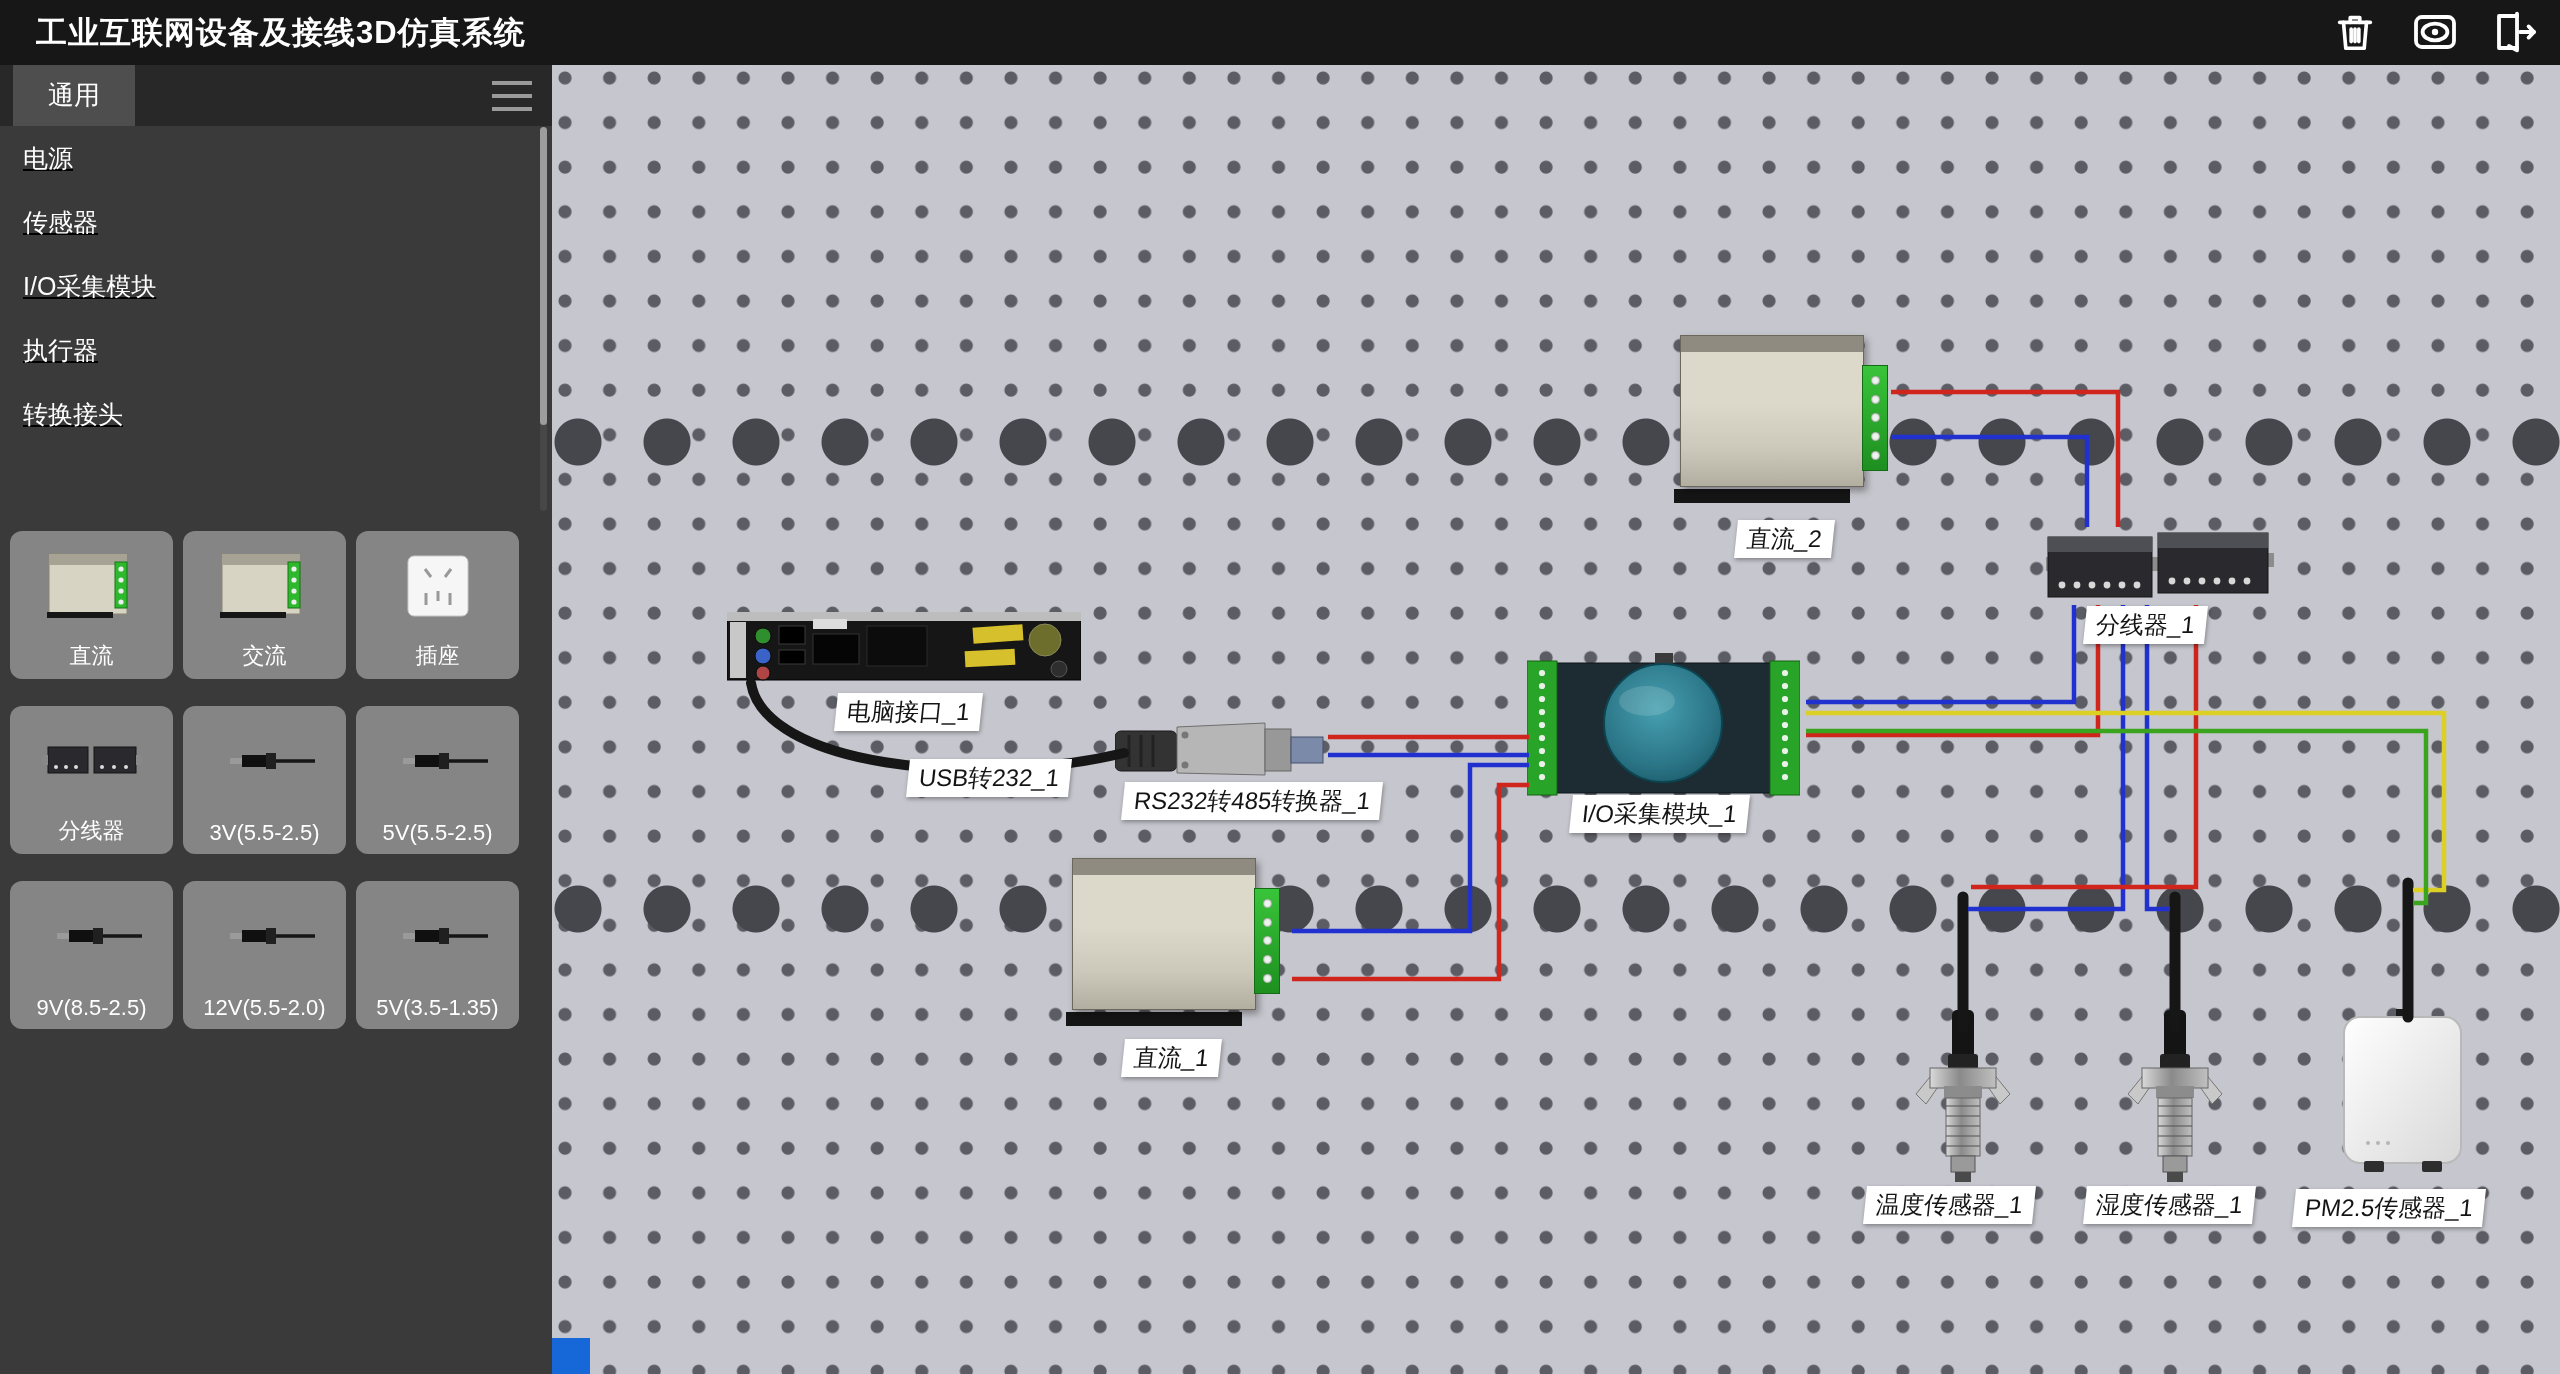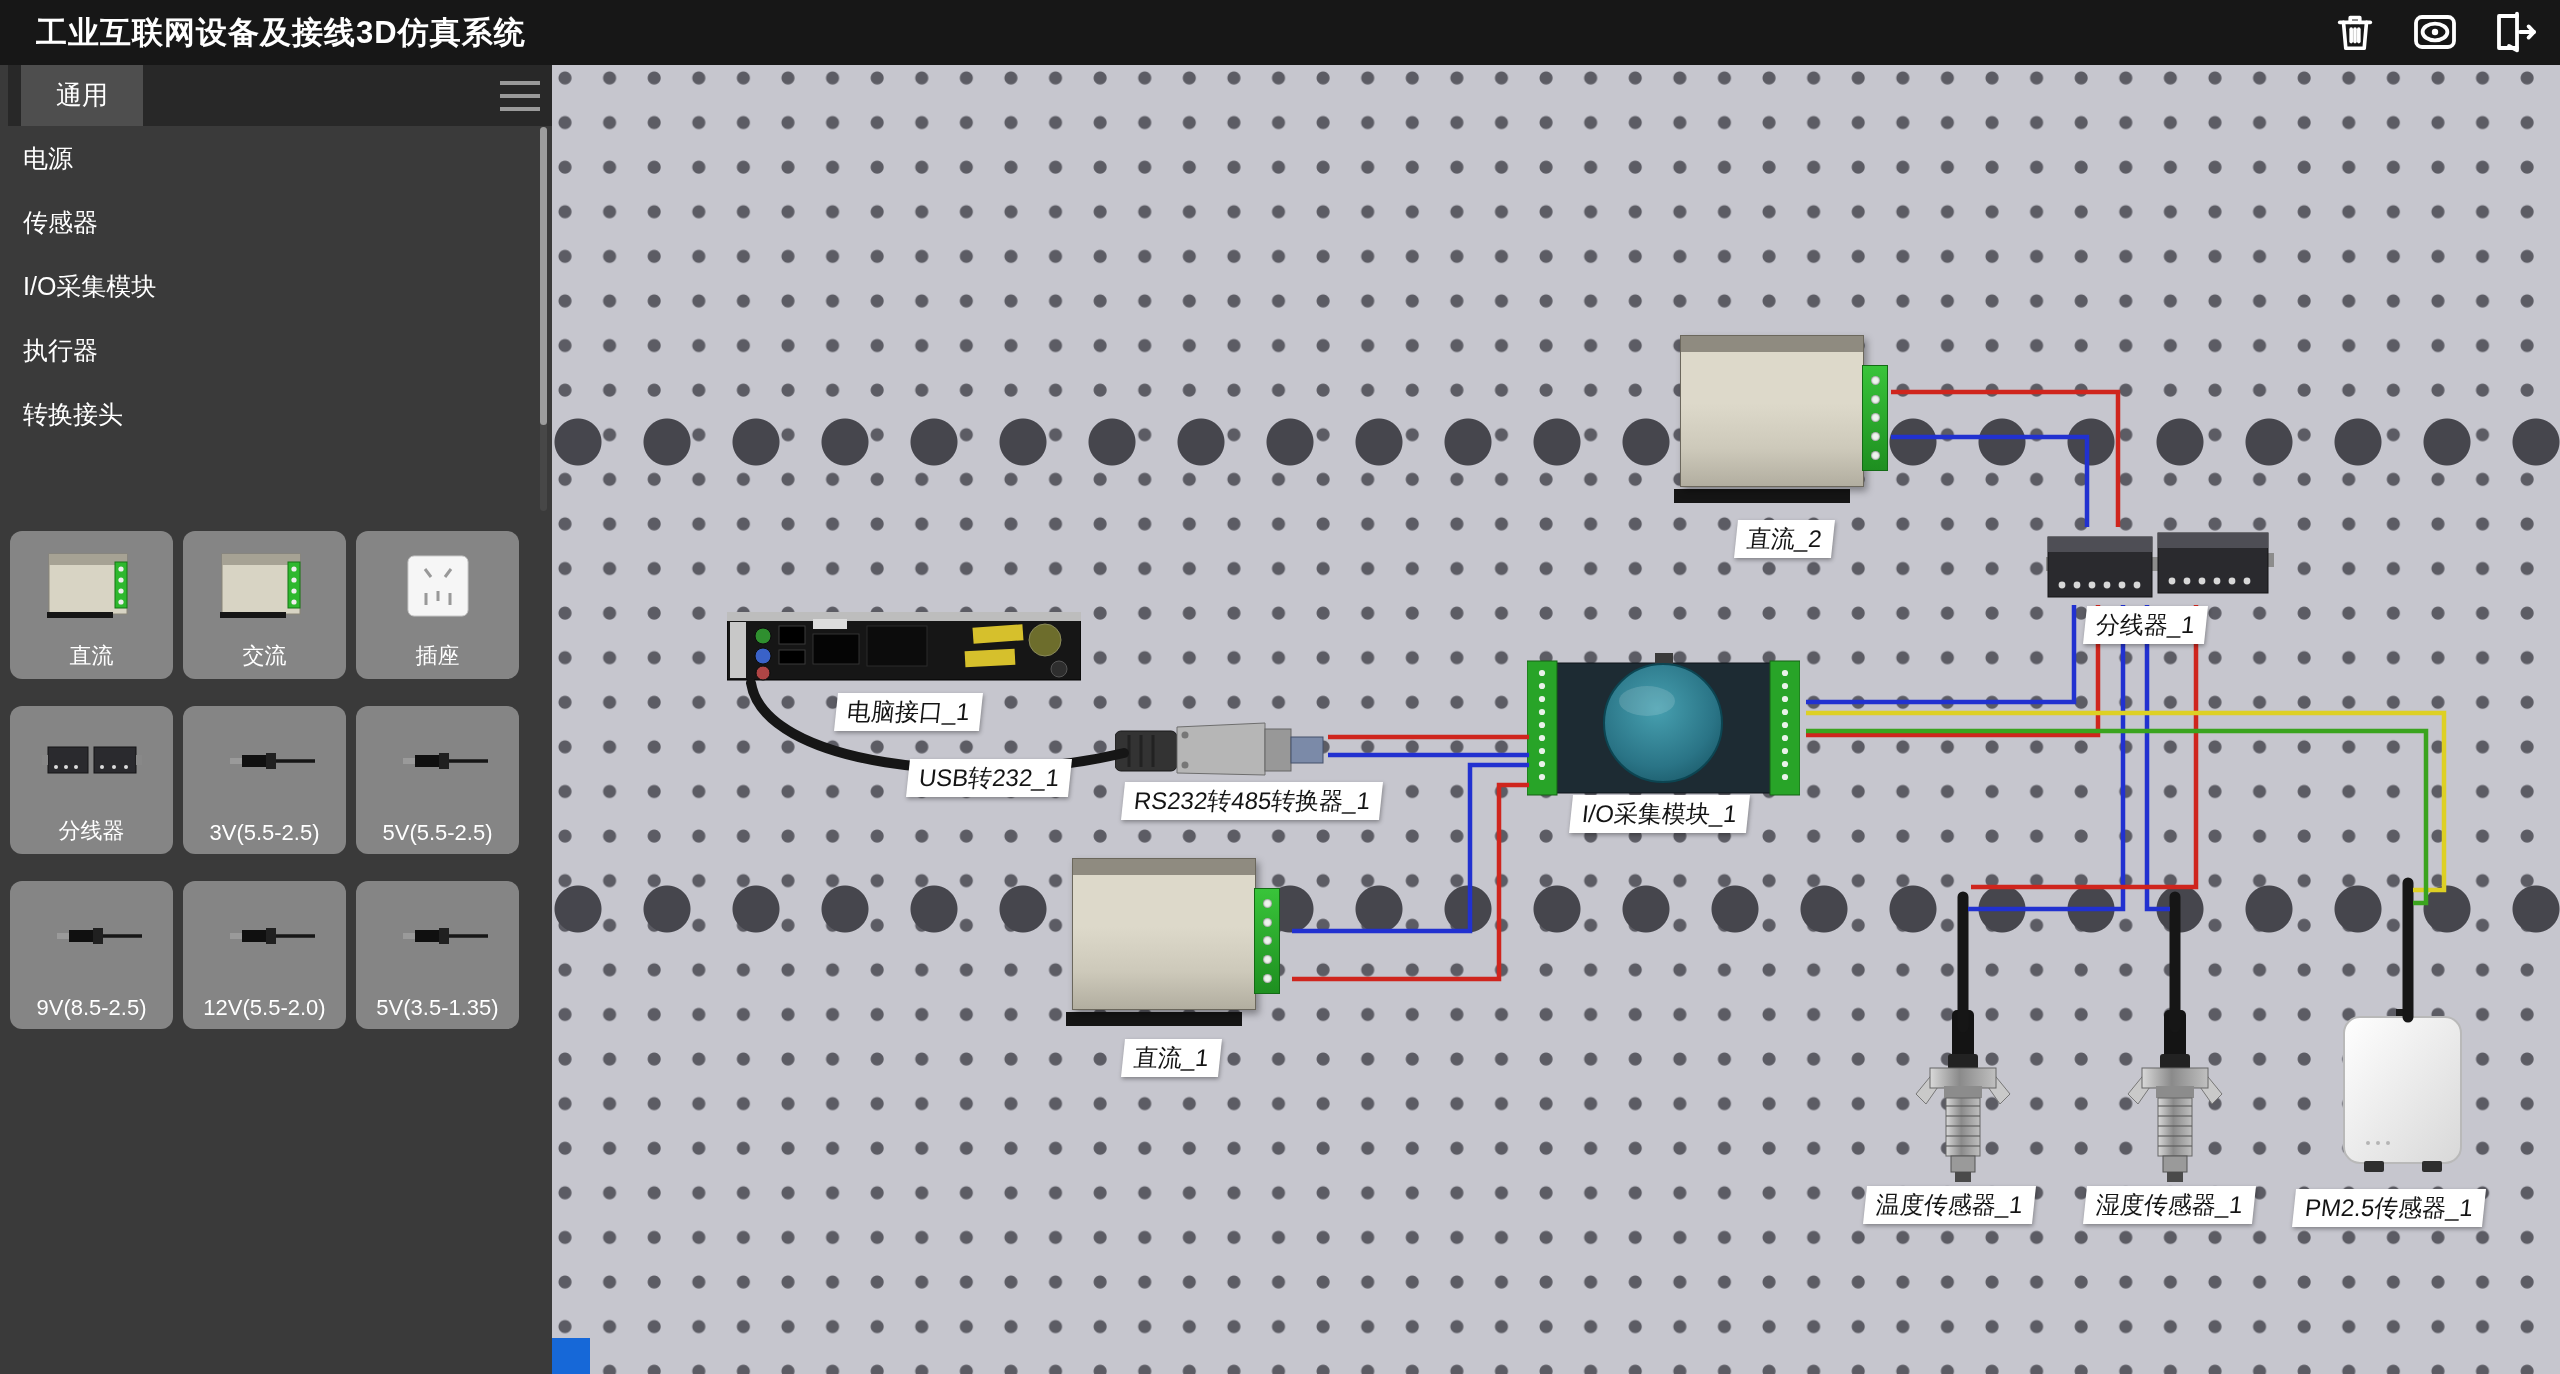--- a/index.html
+++ b/index.html
@@ -10,28 +10,28 @@
   
   .topbar{position:absolute;left:0;top:0;width:2560px;height:65px;background:#171717;
           display:flex;align-items:center;}
   .topbar-title{color:#fff;font-size:31px;font-weight:bold;padding-left:36px;letter-spacing:1px;}
   .topbar-icons{position:absolute;right:18px;top:6px;display:flex;gap:26px;}
   .icon-btn{width:54px;height:52px;display:flex;align-items:center;justify-content:center;cursor:pointer;}
   .icon-btn svg{stroke:#fff;fill:none;stroke-width:1.9;stroke-linecap:round;stroke-linejoin:round;}
 
   
   .sidebar{position:absolute;left:0;top:65px;width:552px;height:1309px;background:#3a3a3a;}
-  .side-header{position:absolute;left:8px;top:0;width:552px;height:61px;background:#282828;}
+  .side-header{position:absolute;left:0;top:0;width:552px;height:61px;background:#282828;}
   .side-tab{position:absolute;left:13px;top:0;width:122px;height:61px;background:#4e4e4e;
             color:#fff;font-size:26px;display:flex;align-items:center;justify-content:center;}
   .hamburger{position:absolute;right:20px;top:16px;width:40px;height:30px;display:flex;
              flex-direction:column;justify-content:space-between;cursor:pointer;}
   .hamburger i{display:block;height:4px;background:#9a9a9a;}
 
-  .side-list{position:absolute;left:0;top:61px;width:552px;}
+  .side-list{position:absolute;left:0;top:61px;width:552px;text-decoration:underline;}
   .cat-row{height:64px;display:flex;align-items:center;padding-left:23px;color:#fff;
            font-size:25px;cursor:pointer;}
 
   .side-scroll-track{position:absolute;left:540px;top:62px;width:7px;height:384px;background:#474747;border-radius:4px;}
   .side-scroll-thumb{position:absolute;left:540px;top:62px;width:7px;height:298px;background:#9d9d9d;border-radius:4px;}
 
   .tile-grid{position:absolute;left:10px;top:466px;width:532px;display:grid;
              grid-template-columns:repeat(3,163px);grid-auto-rows:148px;gap:27px 10px;}
   .tile{background:#858585;border-radius:12px;position:relative;display:flex;flex-direction:column;
         align-items:center;justify-content:flex-end;cursor:pointer;}

